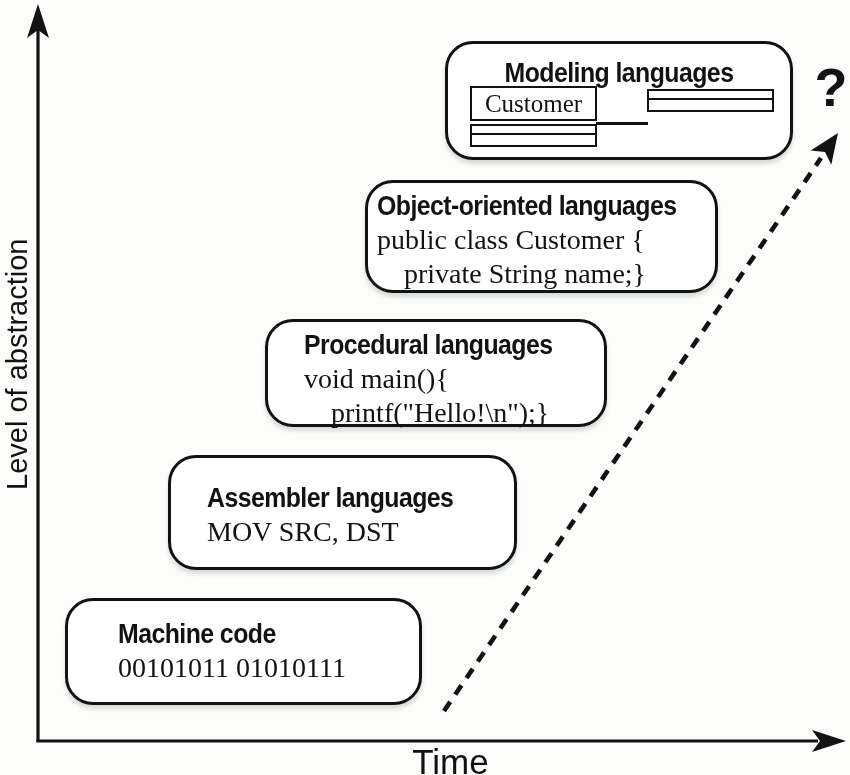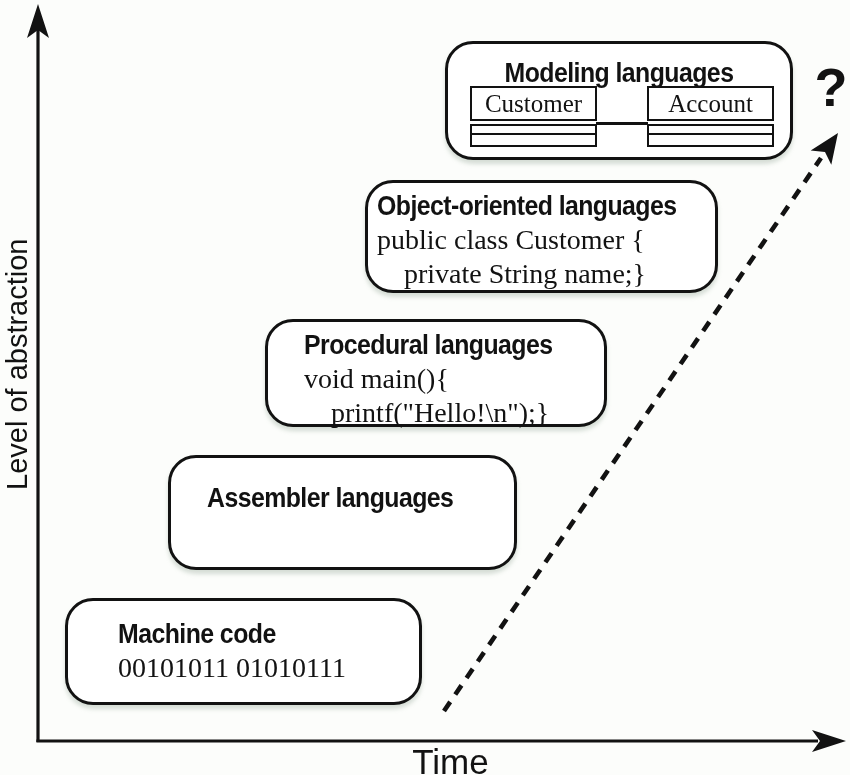--- a/index.html
+++ b/index.html
@@ -118,20 +118,21 @@
   <div class="y-axis-label">Level of abstraction</div>
   <div class="x-axis-label">Time</div>
 
   <div class="box machine">
     <div class="box-title">Machine code</div>
     <div class="code">00101011 01010111</div>
   </div>
 
   <div class="box assembler">
     <div class="box-title">Assembler languages</div>
+    <div class="code">MOV SRC, DST</div>
   </div>
 
   <div class="box oo">
     <div class="box-title">Object-oriented languages</div>
     <div class="code">public class Customer {</div>
     <div class="code indent">private String name;}</div>
   </div>
 
   <div class="box procedural">
     <div class="box-title">Procedural languages</div>
@@ -143,21 +144,20 @@
     <div class="box-title centered">Modeling languages</div>
     <div class="uml-class customer">
       <div class="uml-name">Customer</div>
       <div class="uml-rows">
         <div class="uml-row"></div>
         <div class="uml-row"></div>
       </div>
     </div>
     <div class="uml-link"></div>
     <div class="uml-class account">
-      <div class="uml-name">Account</div>
       <div class="uml-rows">
         <div class="uml-row"></div>
         <div class="uml-row"></div>
       </div>
     </div>
   </div>
 
   <div class="question-mark">?</div>
 
 </div>

